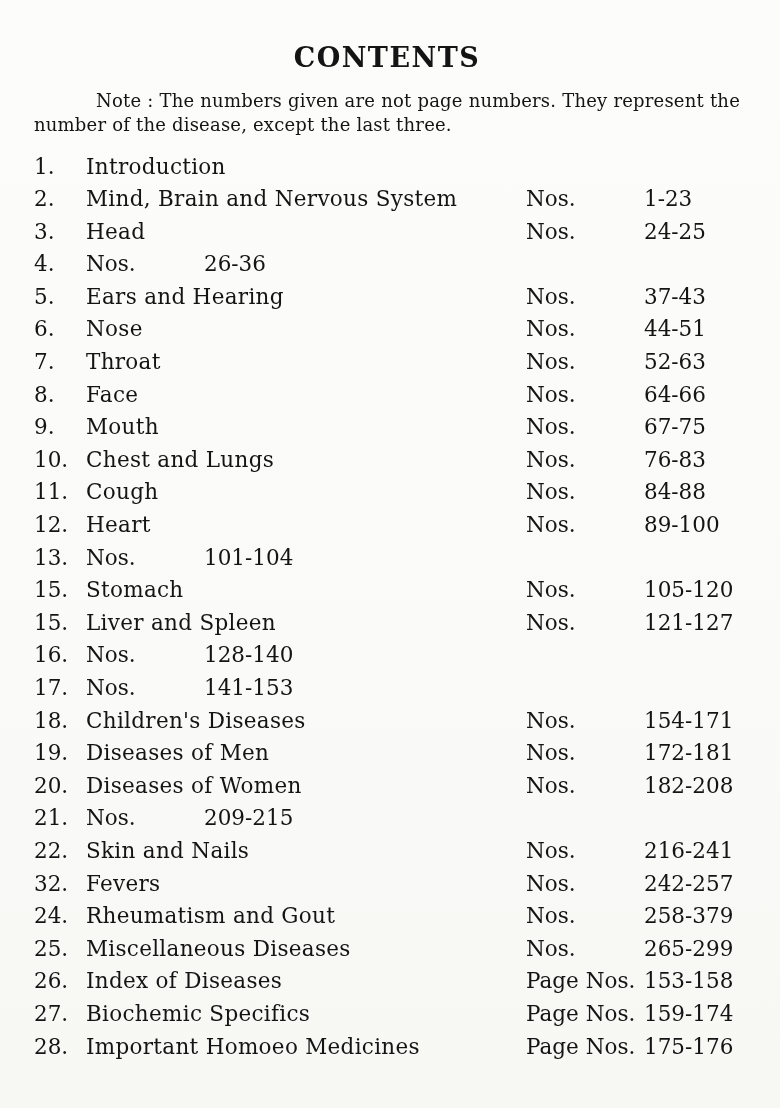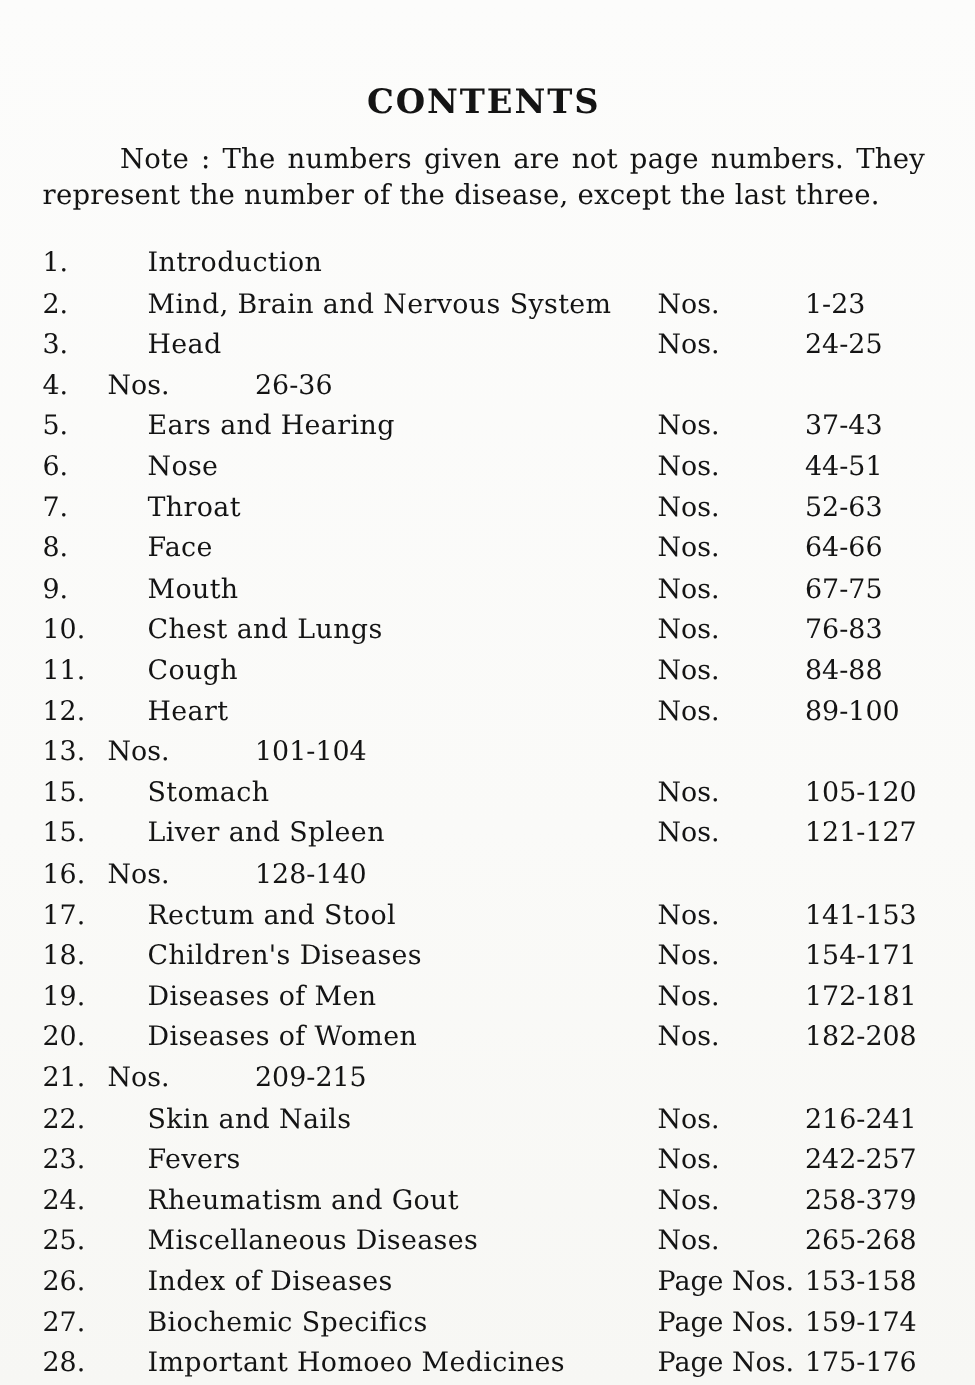--- a/index.html
+++ b/index.html
@@ -16,49 +16,47 @@
     height: 1108px;
     padding: 42px 40px 0 34px;
     background: linear-gradient(180deg, #fcfcfb 0%, #fafaf8 60%, #f7f7f4 100%);
   }
   .contents-title {
     text-align: center;
     font-size: 27px;
     font-weight: bold;
     letter-spacing: 1.5px;
     margin-bottom: 16px;
-    margin-top: 24px;
   }
   .note {
-    font-size: 22px;
+    font-size: 18px;
     line-height: 1.32;
     text-indent: 62px;
     text-align: justify;
-    margin-bottom: 24px;
+    margin-bottom: 14px;
     letter-spacing: 0.2px;
   }
   .toc-list {
     width: 100%;
   }
   .toc-row {
     display: flex;
     align-items: baseline;
     font-size: 21.5px;
     line-height: 32.6px;
     white-space: nowrap;
   }
   .toc-num {
     width: 52px;
     flex: 0 0 52px;
   }
   .toc-title {
     flex: 1 1 auto;
     overflow: hidden;
     letter-spacing: 0.3px;
-    margin-left: 32px;
   }
   .toc-label {
     flex: 0 0 118px;
     text-align: left;
   }
   .toc-range {
     flex: 0 0 96px;
     text-align: left;
   }
 </style>
@@ -175,21 +173,20 @@
   </div>
 
   <div class="toc-row">
     <span class="toc-num">16.</span>
     <span class="toc-label">Nos.</span>
     <span class="toc-range">128-140</span>
   </div>
 
   <div class="toc-row">
     <span class="toc-num">17.</span>
-    <span class="toc-title">Rectum and Stool</span>
     <span class="toc-label">Nos.</span>
     <span class="toc-range">141-153</span>
   </div>
 
   <div class="toc-row">
     <span class="toc-num">18.</span>
     <span class="toc-title">Children's Diseases</span>
     <span class="toc-label">Nos.</span>
     <span class="toc-range">154-171</span>
   </div>
@@ -215,38 +212,38 @@
   </div>
 
   <div class="toc-row">
     <span class="toc-num">22.</span>
     <span class="toc-title">Skin and Nails</span>
     <span class="toc-label">Nos.</span>
     <span class="toc-range">216-241</span>
   </div>
 
   <div class="toc-row">
-    <span class="toc-num">23.</span>
+    <span class="toc-num">32.</span>
     <span class="toc-title">Fevers</span>
     <span class="toc-label">Nos.</span>
     <span class="toc-range">242-257</span>
   </div>
 
   <div class="toc-row">
     <span class="toc-num">24.</span>
     <span class="toc-title">Rheumatism and Gout</span>
     <span class="toc-label">Nos.</span>
     <span class="toc-range">258-379</span>
   </div>
 
   <div class="toc-row">
     <span class="toc-num">25.</span>
     <span class="toc-title">Miscellaneous Diseases</span>
     <span class="toc-label">Nos.</span>
-    <span class="toc-range">265-268</span>
+    <span class="toc-range">265-299</span>
   </div>
 
   <div class="toc-row">
     <span class="toc-num">26.</span>
     <span class="toc-title">Index of Diseases</span>
     <span class="toc-label">Page Nos.</span>
     <span class="toc-range">153-158</span>
   </div>
 
   <div class="toc-row">

